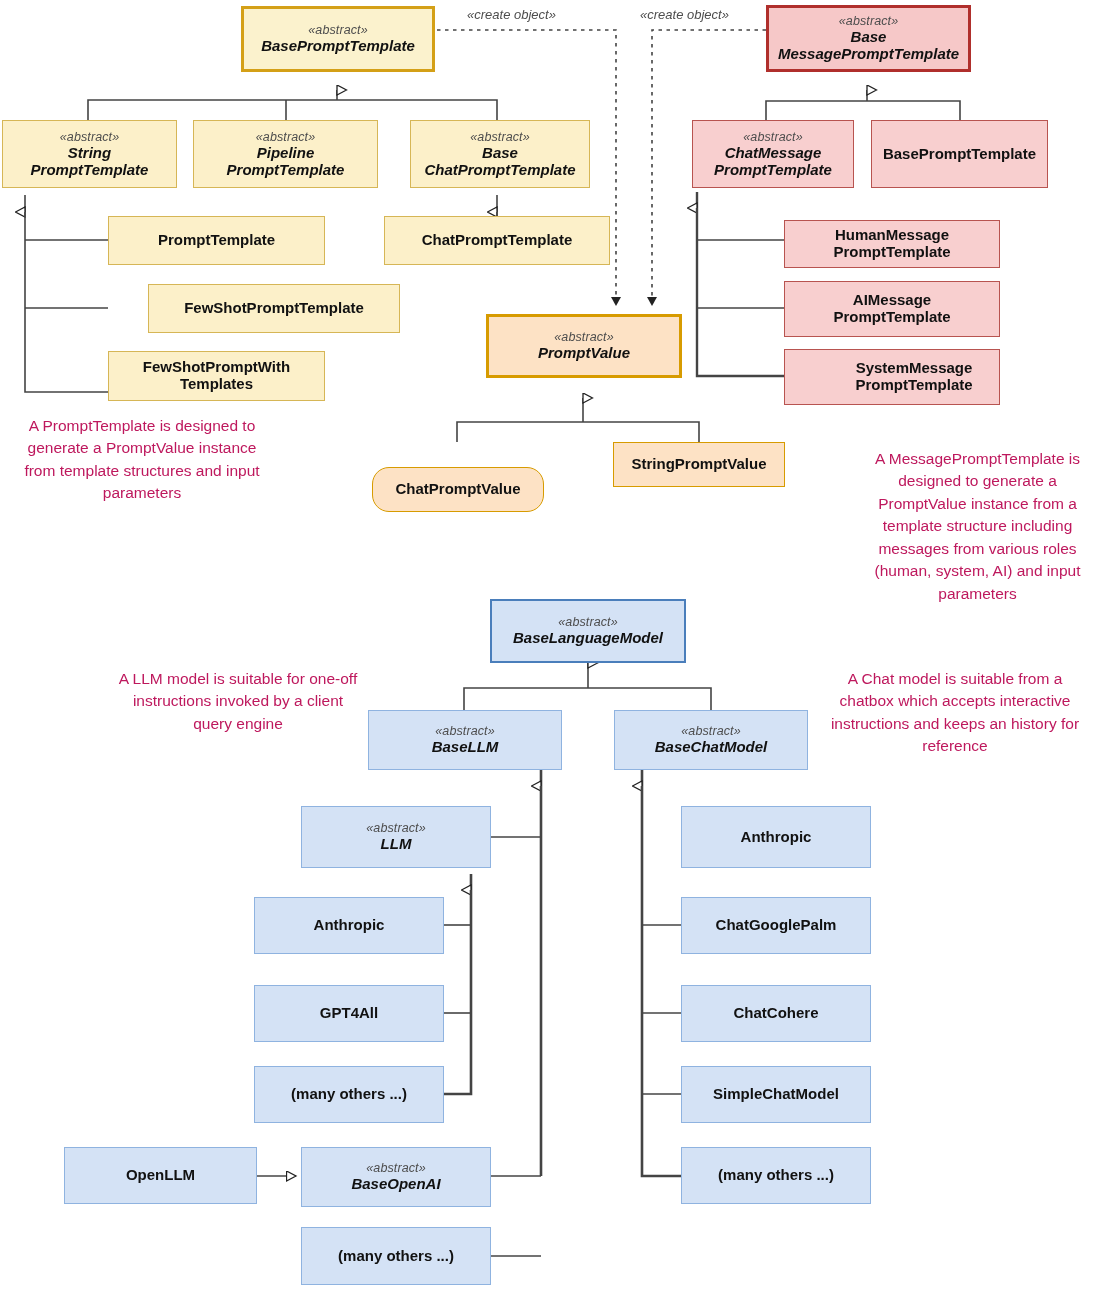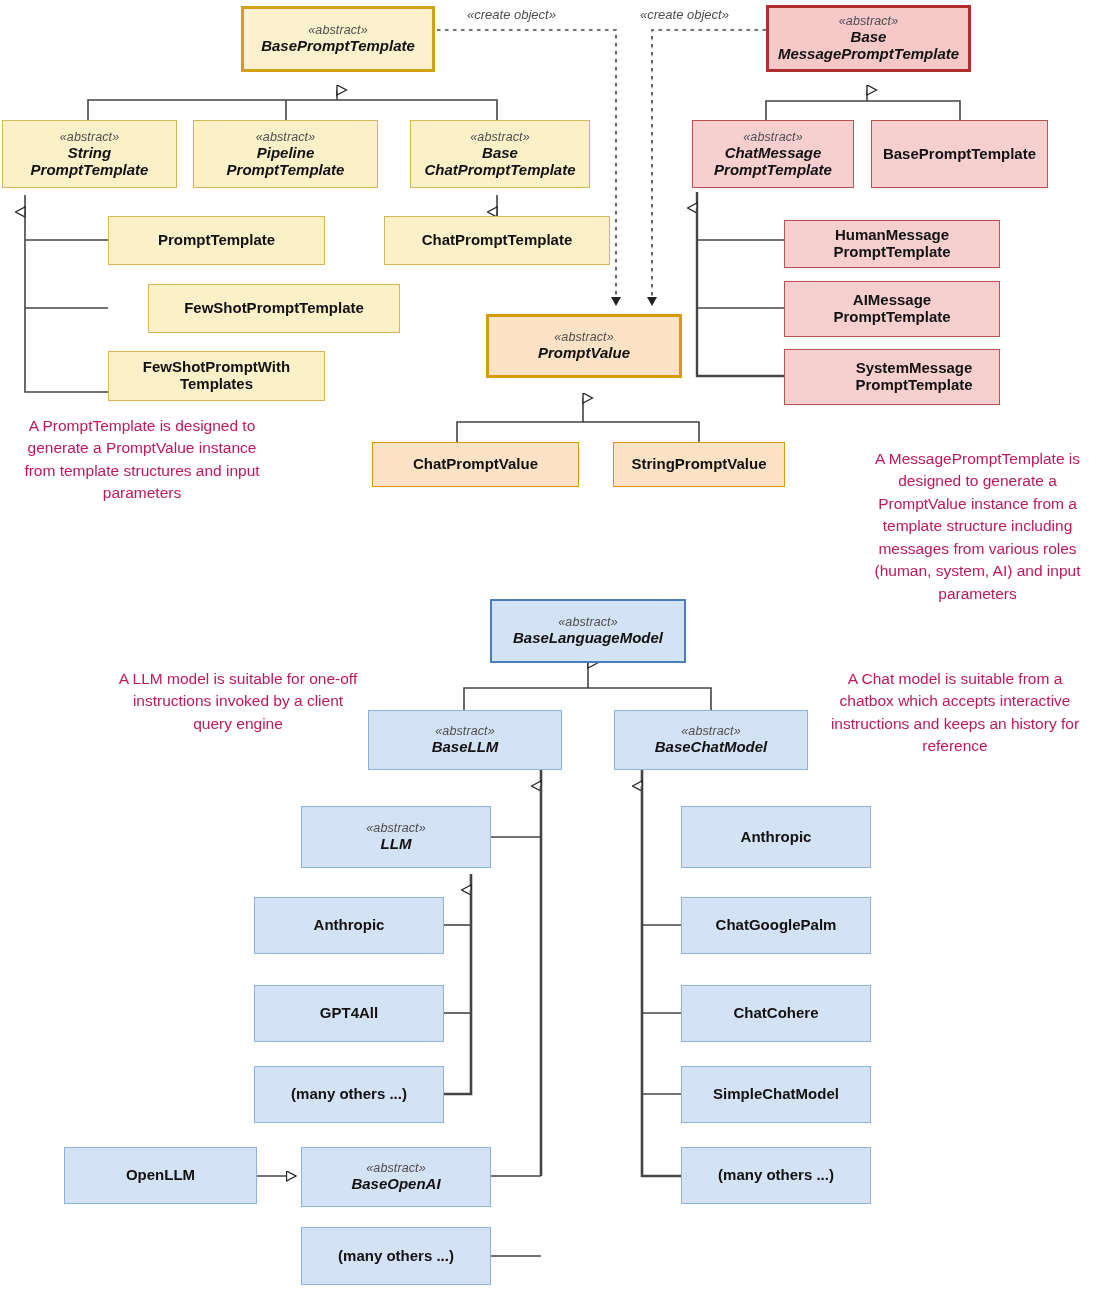--- a/index.html
+++ b/index.html
@@ -222,21 +222,21 @@
   <div class="node pal-red" style="left:784px; top:349px; width:216px; height:56px;padding-left:44px;">
     <div class="nname">SystemMessage
 PromptTemplate</div>
   </div>
 
   <div class="node abstract pal-orange-hi" style="left:486px; top:314px; width:196px; height:64px;">
     <div class="stereo">«abstract»</div>
     <div class="nname">PromptValue</div>
   </div>
 
-  <div class="node pal-orange" style="left:372px; top:442px; width:207px; height:45px;">
+  <div class="node pal-orange" style="left:372px; top:467px; width:172px; height:45px;border-radius:17px;">
     <div class="nname">ChatPromptValue</div>
   </div>
 
   <div class="node pal-orange" style="left:613px; top:442px; width:172px; height:45px;">
     <div class="nname">StringPromptValue</div>
   </div>
 
   <div class="edge-label" style="left:467px; top:7px;">«create object»</div>
   <div class="edge-label" style="left:640px; top:7px;">«create object»</div>
 

